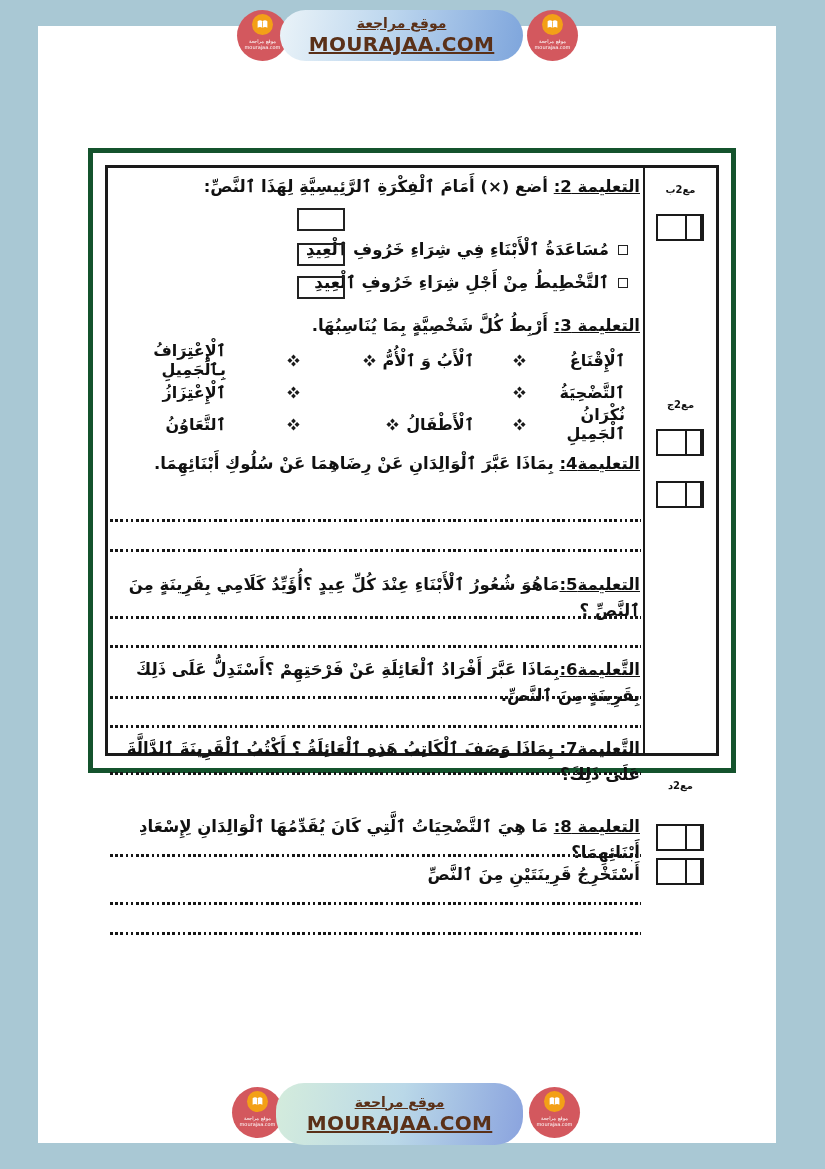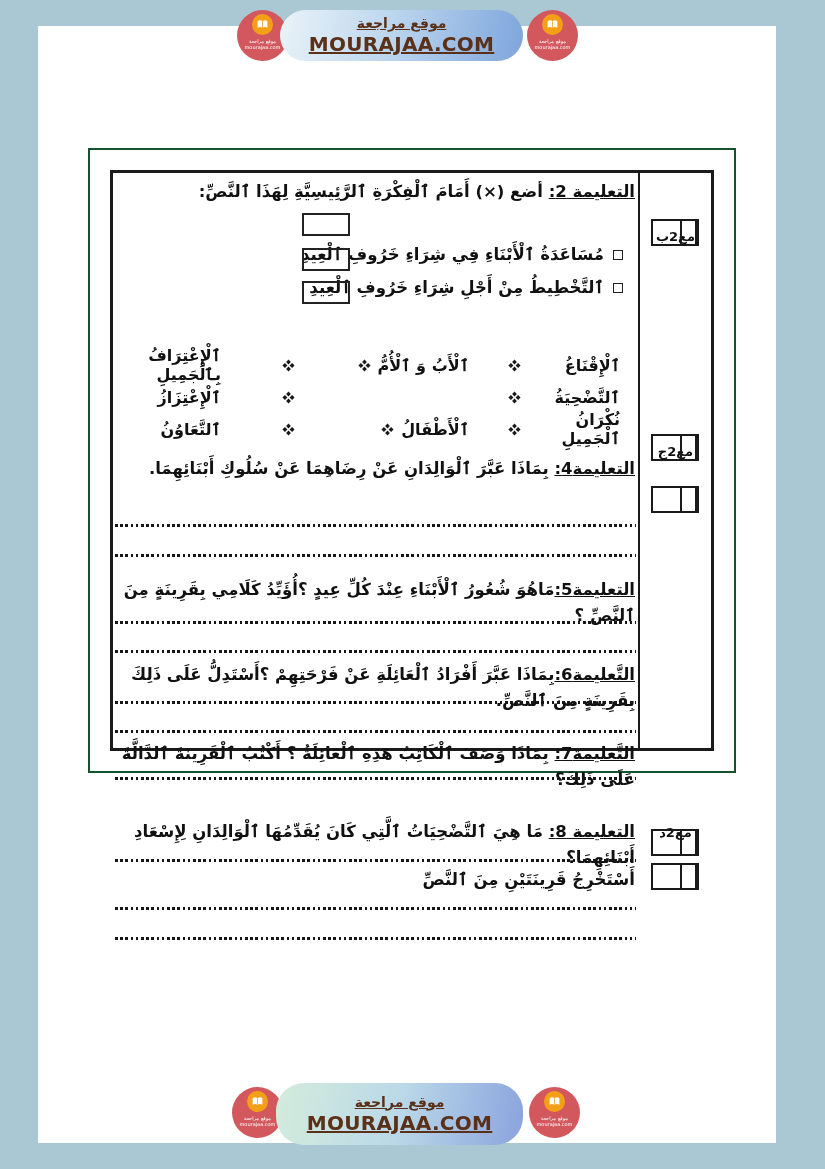--- a/index.html
+++ b/index.html
@@ -25,21 +25,21 @@
   .badge .orb{width:21px;height:21px;border-radius:50%;background:#f3a017;margin-top:4px;
               display:flex;align-items:center;justify-content:center;}
   .badge .orb svg{width:13px;height:13px;}
   .badge .bt1{font-size:5px;line-height:6px;color:#ffffff;margin-top:3px;direction:rtl;}
   .badge .bt2{font-size:5px;line-height:6px;color:#ffffff;}
   .badge.hl{left:237px;top:10px;} .badge.hr{left:527px;top:10px;}
   .badge.fl{left:232px;top:1087px;} .badge.fr{left:529px;top:1087px;}
 
   
   .frame{position:absolute;left:88px;top:148px;width:648px;height:625px;
-         border:2px solid #14532d;padding:20px;box-sizing:border-box;background:#fff;}
+         border:5px solid #14532d;padding:12px;box-sizing:border-box;background:#fff;}
   .frame-inner{border:3px solid #1a1a1a;height:100%;box-sizing:border-box;display:flex;}
   .content{flex:1;position:relative;direction:rtl;}
   .marks{width:71px;border-right:2px solid #1a1a1a;position:relative;box-sizing:content-box;
          border-right:none;border-left:2px solid #1a1a1a;}
 
   .line{position:absolute;right:3px;left:3px;font-weight:bold;font-size:16.5px;
         line-height:26px;direction:rtl;text-align:right;}
   .tlabel{text-decoration:underline;}
 
   
@@ -56,21 +56,21 @@
   .match .c3{display:flex;flex-direction:row;direction:ltr;justify-content:flex-end;
              align-items:center;gap:7px;padding-right:9px;font-weight:bold;font-size:16px;}
   .match .c5{padding-right:32px;font-weight:bold;font-size:16px;text-align:right;}
   .dmd{width:13px;height:13px;flex:0 0 auto;}
 
   
   .dots{position:absolute;left:2px;right:2px;height:3px;
         background:repeating-linear-gradient(90deg,#161616 0 2.6px,transparent 2.6px 5.2px);}
 
   
-  .mlabel{position:absolute;width:100%;text-align:center;font-weight:bold;font-size:13px;direction:rtl;margin-top:40px;}
+  .mlabel{position:absolute;width:100%;text-align:center;font-weight:bold;font-size:10px;direction:rtl;}
   .mgrid{position:absolute;left:11px;width:48px;height:27px;border:2px solid #1a1a1a;
          box-sizing:border-box;display:flex;}
   .mgrid .cell{flex:1;}
   .mgrid .cell + .cell{border-right:2px solid #1a1a1a;}
 </style>
 </head>
 <body>
 
 <div class="page"></div>
 
@@ -113,20 +113,21 @@
       <span>مُسَاعَدَةُ ٱلْأَبْنَاءِ فِي شِرَاءِ خَرُوفِ ٱلْعِيدِ</span>
     </div>
     <div class="ansbox" style="top:75px;"></div>
 
     <div class="opt" style="top:105px;">
       <span class="sqbullet"></span>
       <span>ٱلتَّخْطِيطُ مِنْ أَجْلِ شِرَاءِ خَرُوفِ ٱلْعِيدِ</span>
     </div>
     <div class="ansbox" style="top:108px;"></div>
 
+    <div class="line" style="top:145px;"><span class="tlabel">التعليمة 3:</span> <span>أَرْبِطُ كُلَّ شَخْصِيَّةٍ بِمَا يُنَاسِبُهَا.</span></div>
 
     <div class="match" style="top:176px;">
 
       <div class="c1">ٱلْإِقْنَاعُ</div>
       <div class="c2">
             <svg class="dmd" viewBox="0 0 12 12">
               <path fill="#1a1a1a" d="M6 .4 8.2 2.7 6 5 3.8 2.7Z M2.7 3.8 5 6 2.7 8.2.4 6Z M9.3 3.8 11.6 6 9.3 8.2 7 6Z M6 7 8.2 9.3 6 11.6 3.8 9.3Z"></path>
             </svg>
           </div>
       <div class="c3">

